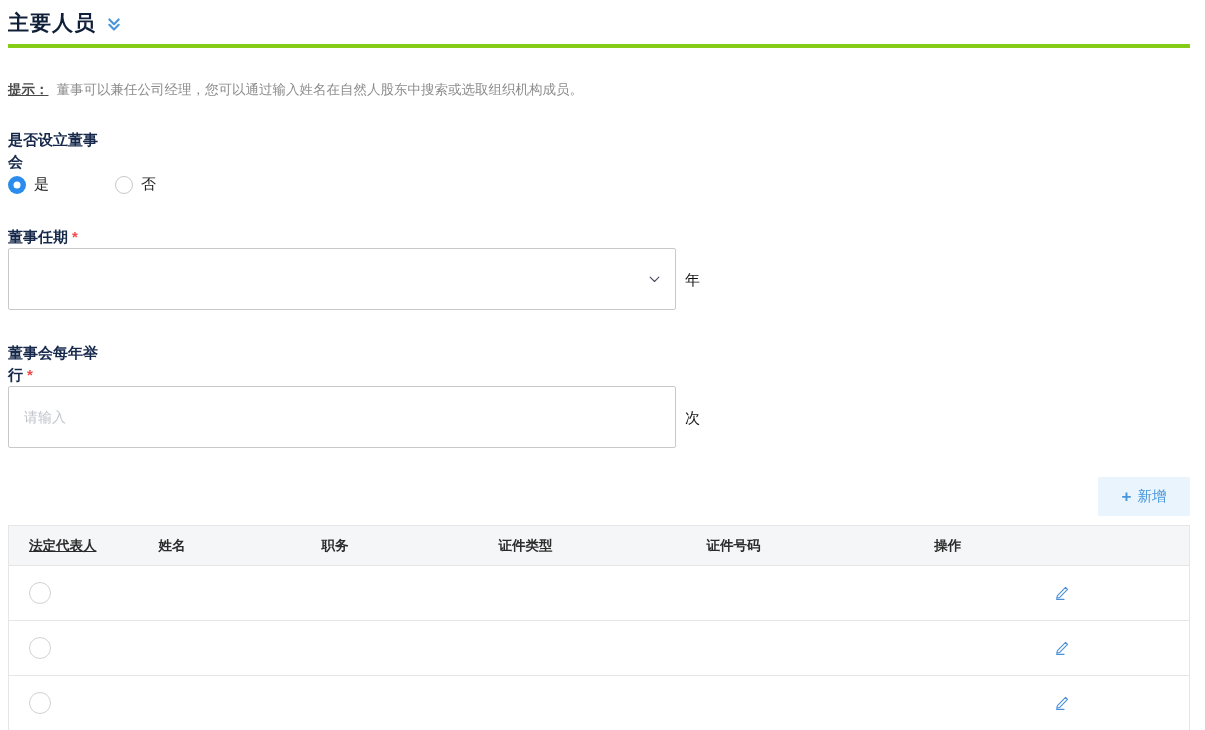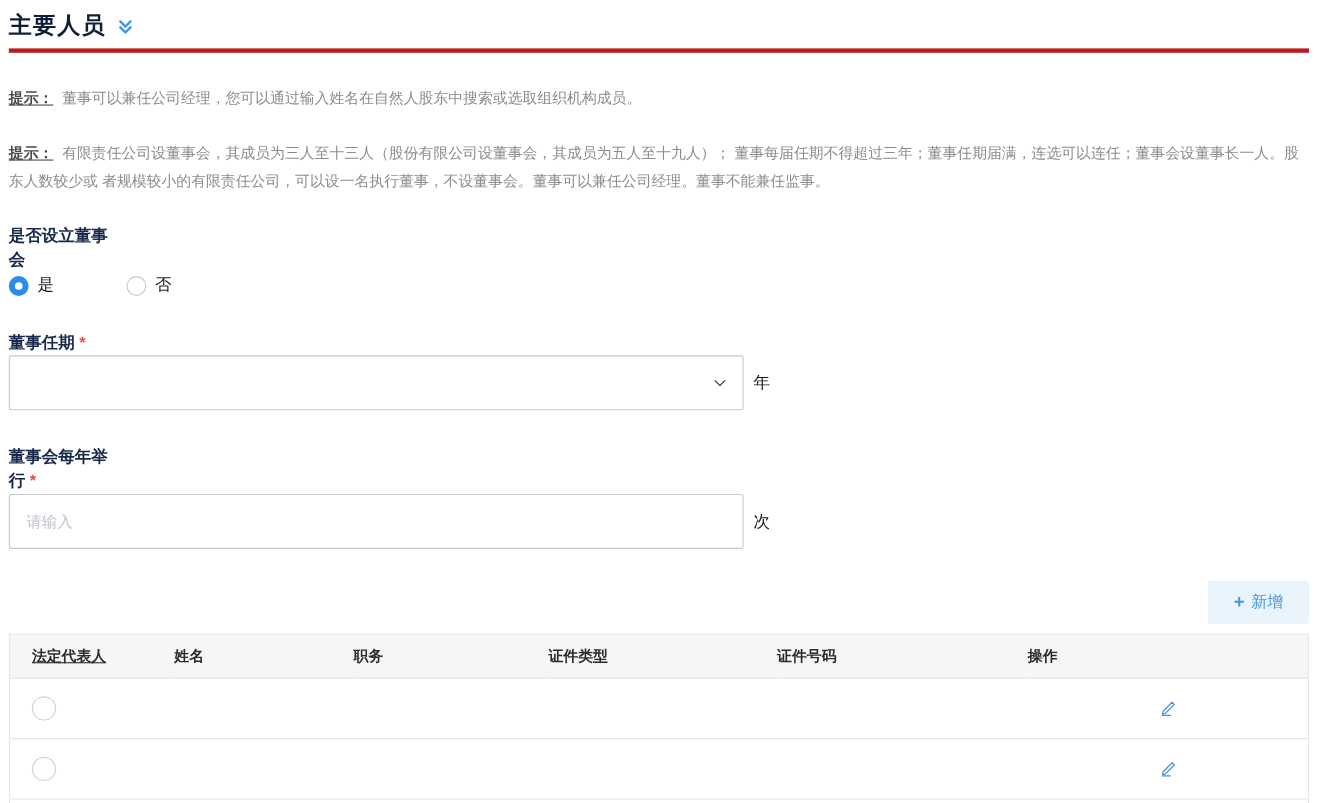--- a/index.html
+++ b/index.html
@@ -8,21 +8,21 @@
     overflow: hidden;
     background: #ffffff;
     font-family: "Liberation Sans", "DejaVu Sans", sans-serif;
   }
   .container { padding: 0 15px 0 8px; }
 
   
   .page-header {
     display: flex; align-items: center; gap: 10px;
     padding: 9px 0 7px 0;
-    border-bottom: 4px solid #b91c1c;
+    border-bottom: 4px solid #84cc16;
   }
   .page-title {
     font-size: 21px; font-weight: bold; color: #101f38;
     letter-spacing: 1px;
   }
   .collapse-icon { display: inline-flex; margin-top: 3px; }
 
   
   .hint { margin-top: 29px; font-size: 13.5px; line-height: 25px; color: #8c8c8c; }
   .hint .hint-label { color: #4a4a4a; font-weight: bold; margin-right: 8px; text-decoration: underline; }
@@ -57,21 +57,21 @@
   .radio-circle.checked { border: none; background: #2b8ced; }
   .radio-circle.checked::after {
     content: ""; position: absolute; left: 50%; top: 50%;
     width: 7px; height: 7px; border-radius: 50%; background: #fff;
     transform: translate(-50%, -50%);
   }
   .radio-label { margin-left: 8px; font-size: 15px; color: #1a1a1a; }
 
   .control-wrap { display: flex; align-items: center; }
   .select-box, .text-input {
-    width: 668px; height: 50px;
+    width: 668px; height: 62px;
     border: 1px solid #c9c9c9; border-radius: 2px;
     background: #fff; position: relative;
   }
   .select-box { cursor: pointer; }
   .select-chevron {
     position: absolute; right: 13px; top: 50%; transform: translateY(-50%);
     display: inline-flex;
   }
   .text-input {
     padding: 0 15px; font-size: 14px; color: #333;
@@ -140,23 +140,20 @@
         <path d="M5 12.5l7 7 7-7"></path>
       </svg>
     </span>
   </div>
 
   <div class="hint">
     <span class="hint-label">提示：</span><span>董事可以兼任公司经理，您可以通过输入姓名在自然人股东中搜索或选取组织机构成员。</span>
   </div>
 
 
-  <div class="hint hint2">
-    <span class="hint-label">提示：</span><span>有限责任公司设董事会，其成员为三人至十三人（股份有限公司设董事会，其成员为五人至十九人）； 董事每届任期不得超过三年；董事任期届满，连选可以连任；董事会设董事长一人。股东人数较少或 者规模较小的有限责任公司，可以设一名执行董事，不设董事会。董事可以兼任公司经理。董事不能兼任监事。</span>
-  </div>
 
   <div class="form">
 
     <div class="form-row">
       <div class="form-label">是否设立董事会</div>
       <div class="radio-group">
         <div class="radio-item">
           <span class="radio-circle checked"></span>
           <span class="radio-label">是</span>
         </div>

